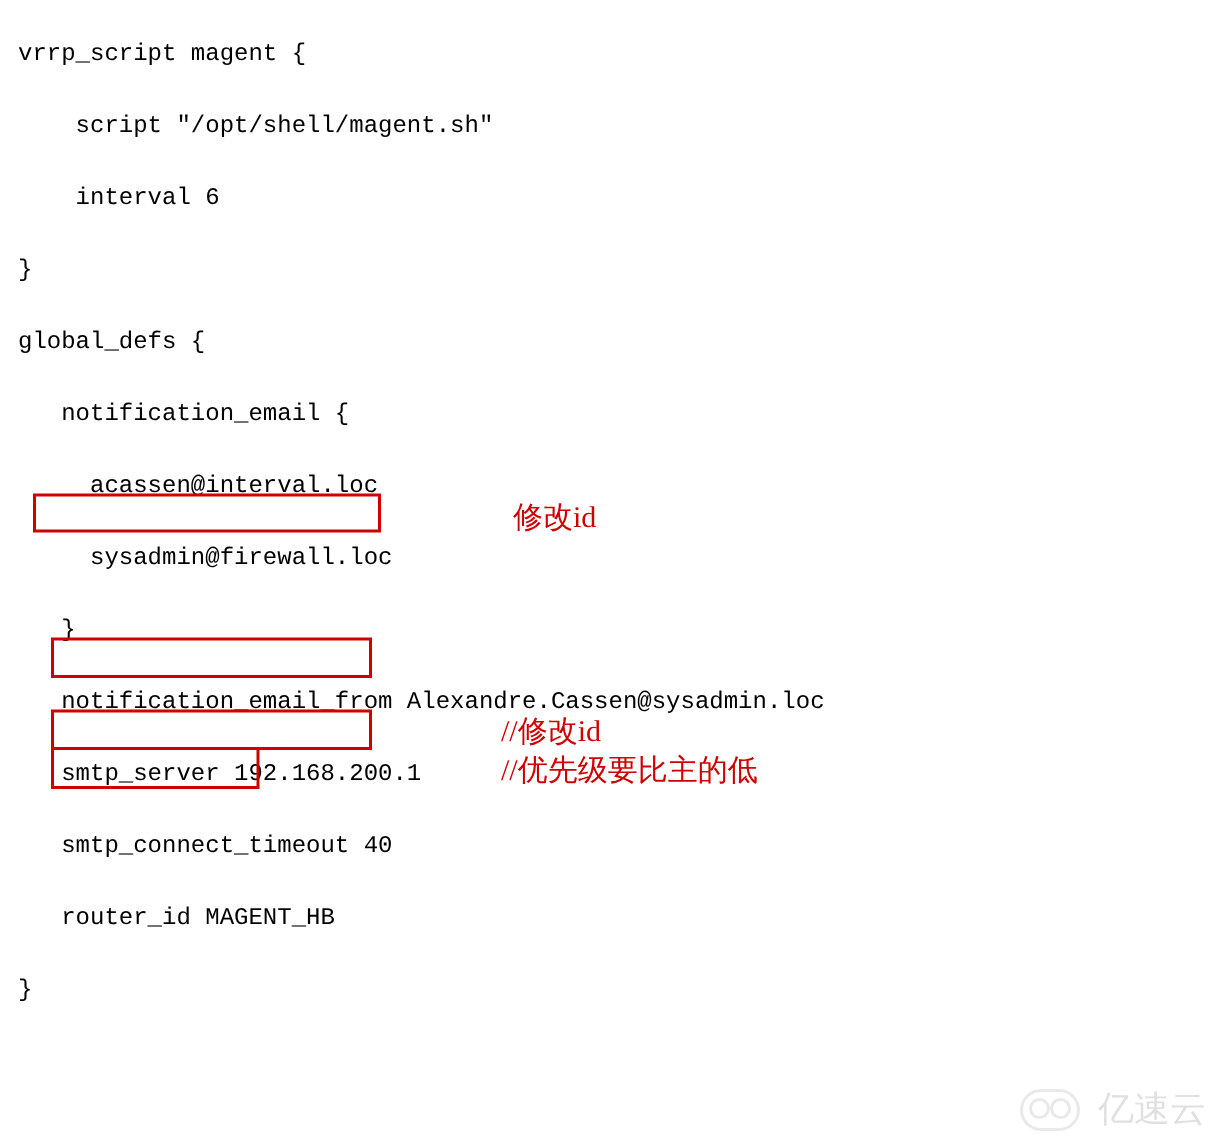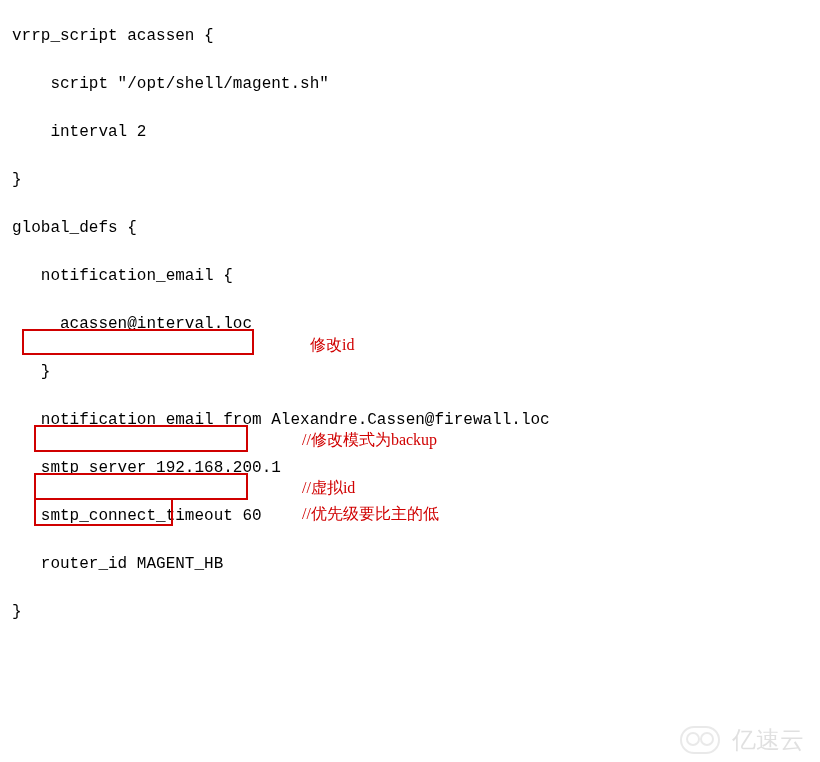--- a/index.html
+++ b/index.html
@@ -25,22 +25,23 @@
   }
   .box {
     position: absolute;
     border: 2px solid #d00000;
     pointer-events: none;
   }
   .annotation {
     position: absolute;
     color: #d00000;
     font-family: "SimSun", "宋体", serif;
-    font-size: 16px;
+    font-size: 20px;
     white-space: nowrap;
+    margin-left: 32px;
   }
   .watermark {
     position: absolute;
     right: 16px;
     bottom: 8px;
     opacity: 0.25;
     font-family: "SimSun", "宋体", serif;
     font-size: 24px;
     color: #888;
     display: flex;
@@ -68,31 +69,32 @@
     right: 4px; top: 4px;
     width: 10px; height: 10px;
     border: 2px solid #aaa;
     border-radius: 50%;
   }
 </style>
 </head>
 <body>
 
 <div class="code-area">
-<div class="line">vrrp_script acassen {</div>
+<div class="line">vrrp_script magent {</div>
 <div class="line">    script "/opt/shell/magent.sh"</div>
-<div class="line">    interval 2</div>
+<div class="line">    interval 6</div>
 <div class="line">}</div>
 <div class="line">global_defs {</div>
 <div class="line">   notification_email {</div>
 <div class="line">     acassen@interval.loc</div>
+<div class="line">     sysadmin@firewall.loc</div>
 <div class="line">   }</div>
-<div class="line">   notification_email_from Alexandre.Cassen@firewall.loc</div>
+<div class="line">   notification_email_from Alexandre.Cassen@sysadmin.loc</div>
 <div class="line">   smtp_server 192.168.200.1</div>
-<div class="line">   smtp_connect_timeout 60</div>
+<div class="line">   smtp_connect_timeout 40</div>
 <div class="line">   router_id MAGENT_HB</div>
 <div class="line">}</div>
 <div class="line"></div>
 
 
 
 
 
 
 
@@ -107,21 +109,20 @@
 
 
 
 <div class="box" style="left:22px; top:329px; width:228px; height:22px;"></div>
 <div class="box" style="left:34px; top:425px; width:210px; height:23px;"></div>
 <div class="box" style="left:34px; top:473px; width:210px; height:23px;"></div>
 <div class="box" style="left:34px; top:498px; width:135px; height:24px;"></div>
 
 
 <div class="annotation" style="left:310px; top:333px;">修改id</div>
-<div class="annotation" style="left:302px; top:428px;">//修改模式为backup</div>
-<div class="annotation" style="left:302px; top:476px;">//虚拟id</div>
+<div class="annotation" style="left:302px; top:476px;">//修改id</div>
 <div class="annotation" style="left:302px; top:502px;">//优先级要比主的低</div>
 </div>
 
 <div class="watermark">
   <span class="watermark-icon"></span>
   <span>亿速云</span>
 </div>
 
 </body></html>

